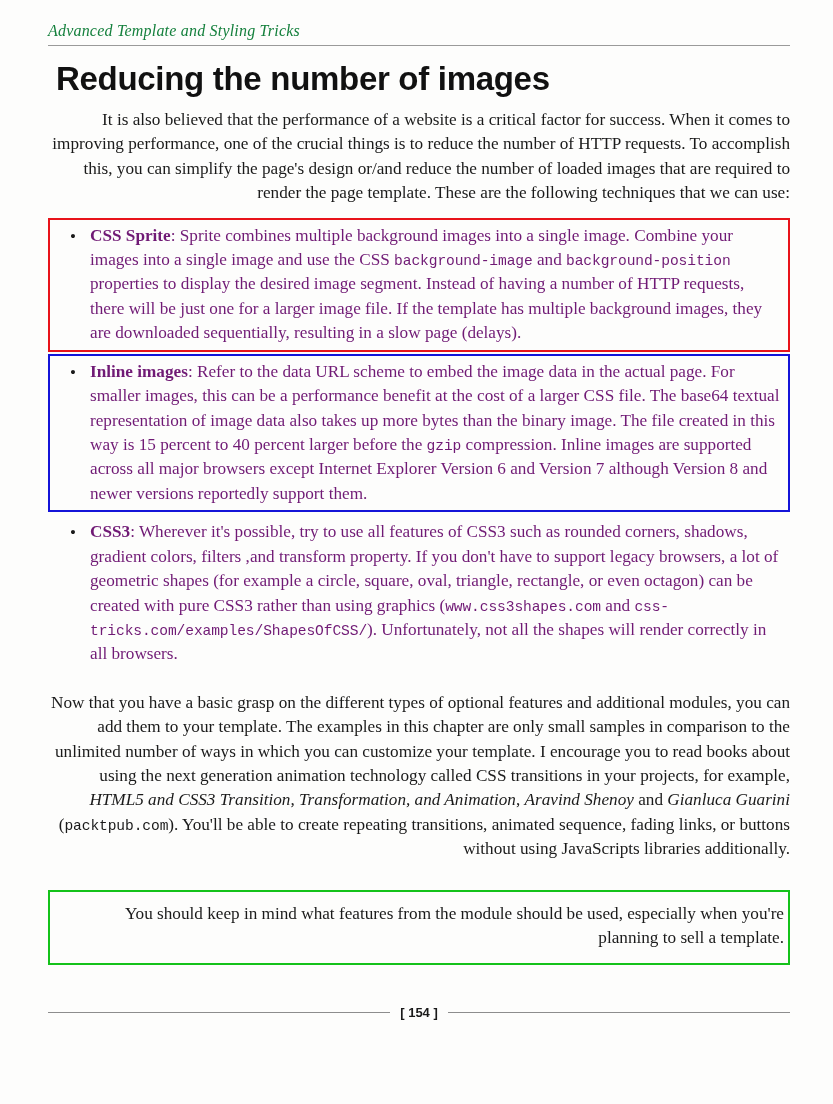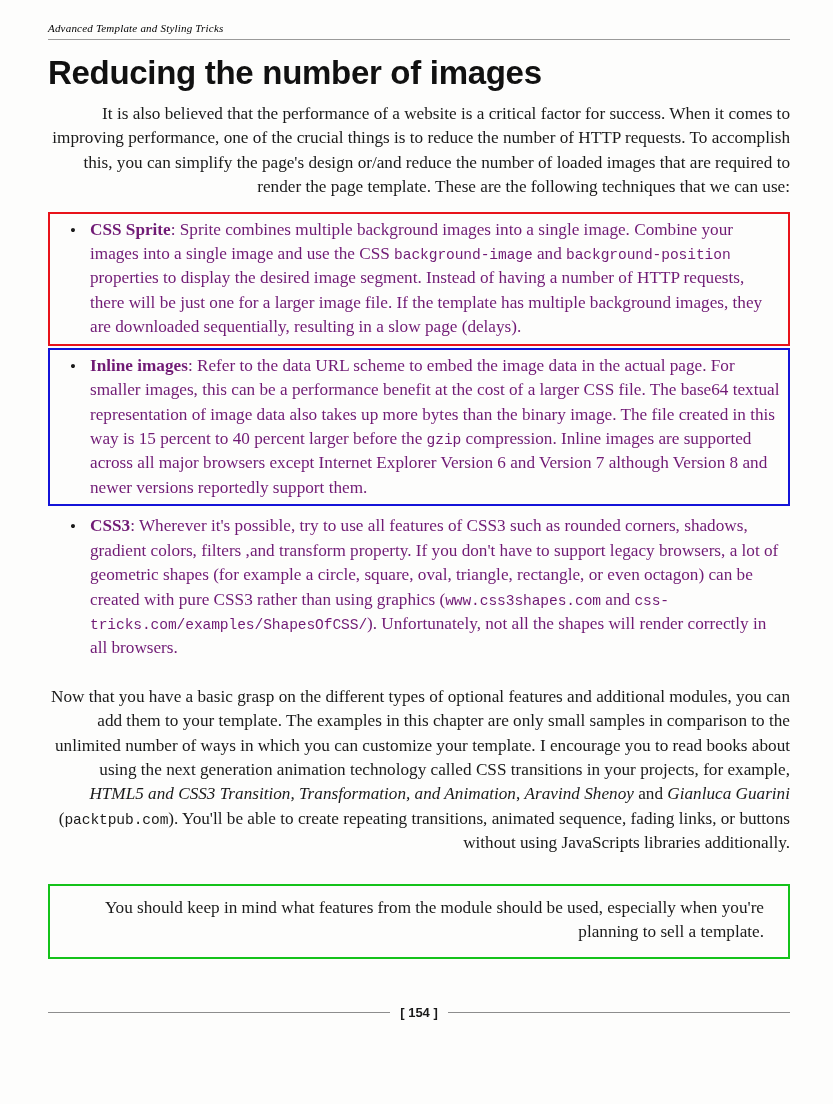--- a/index.html
+++ b/index.html
@@ -24,36 +24,36 @@
   }
   .content {
     position: absolute;
     left: 48px;
     top: 22px;
     width: 742px;
   }
   .running-head {
     font-family: "Liberation Serif", serif;
     font-style: italic;
-    font-size: 11px;
-    color: #000000;
+    font-size: 16px;
+    color: #15803d;
     letter-spacing: 0.2px;
     padding-bottom: 5px;
   }
   .head-rule {
     border-top: 1px solid #9a9a9a;
     width: 742px;
     margin-bottom: 14px;
   }
   h1.title {
     font-family: "Liberation Sans", sans-serif;
     font-size: 33px;
     font-weight: bold;
     color: #111111;
-    margin: 0 0 10px 0;
+    margin: 0 0 10px 8px;
     letter-spacing: -0.3px;
     line-height: 1.15;
   }
   p.body-par {
     font-size: 17.2px;
     line-height: 1.42;
     margin: 0 0 12px 0;
     text-align: right;
     color: #1a1a1a;
   }
@@ -66,21 +66,21 @@
     border: 2px solid transparent;
     padding: 4px 6px 4px 6px;
     margin: 0 0 2px 0;
     box-sizing: border-box;
   }
   .box-red { border-color: #e8131a; }
   .box-blue { border-color: #1414d8; }
   .box-none { border-color: transparent; }
   .green-box {
     border: 2px solid #14c21a;
-    padding: 10px 24px 12px 12px;
+    padding: 10px 4px 12px 12px;
     box-sizing: border-box;
     width: 742px;
     margin-top: 6px;
   }
   .li-row {
     display: flex;
     align-items: flex-start;
   }
   .li-bullet {
     width: 34px;

